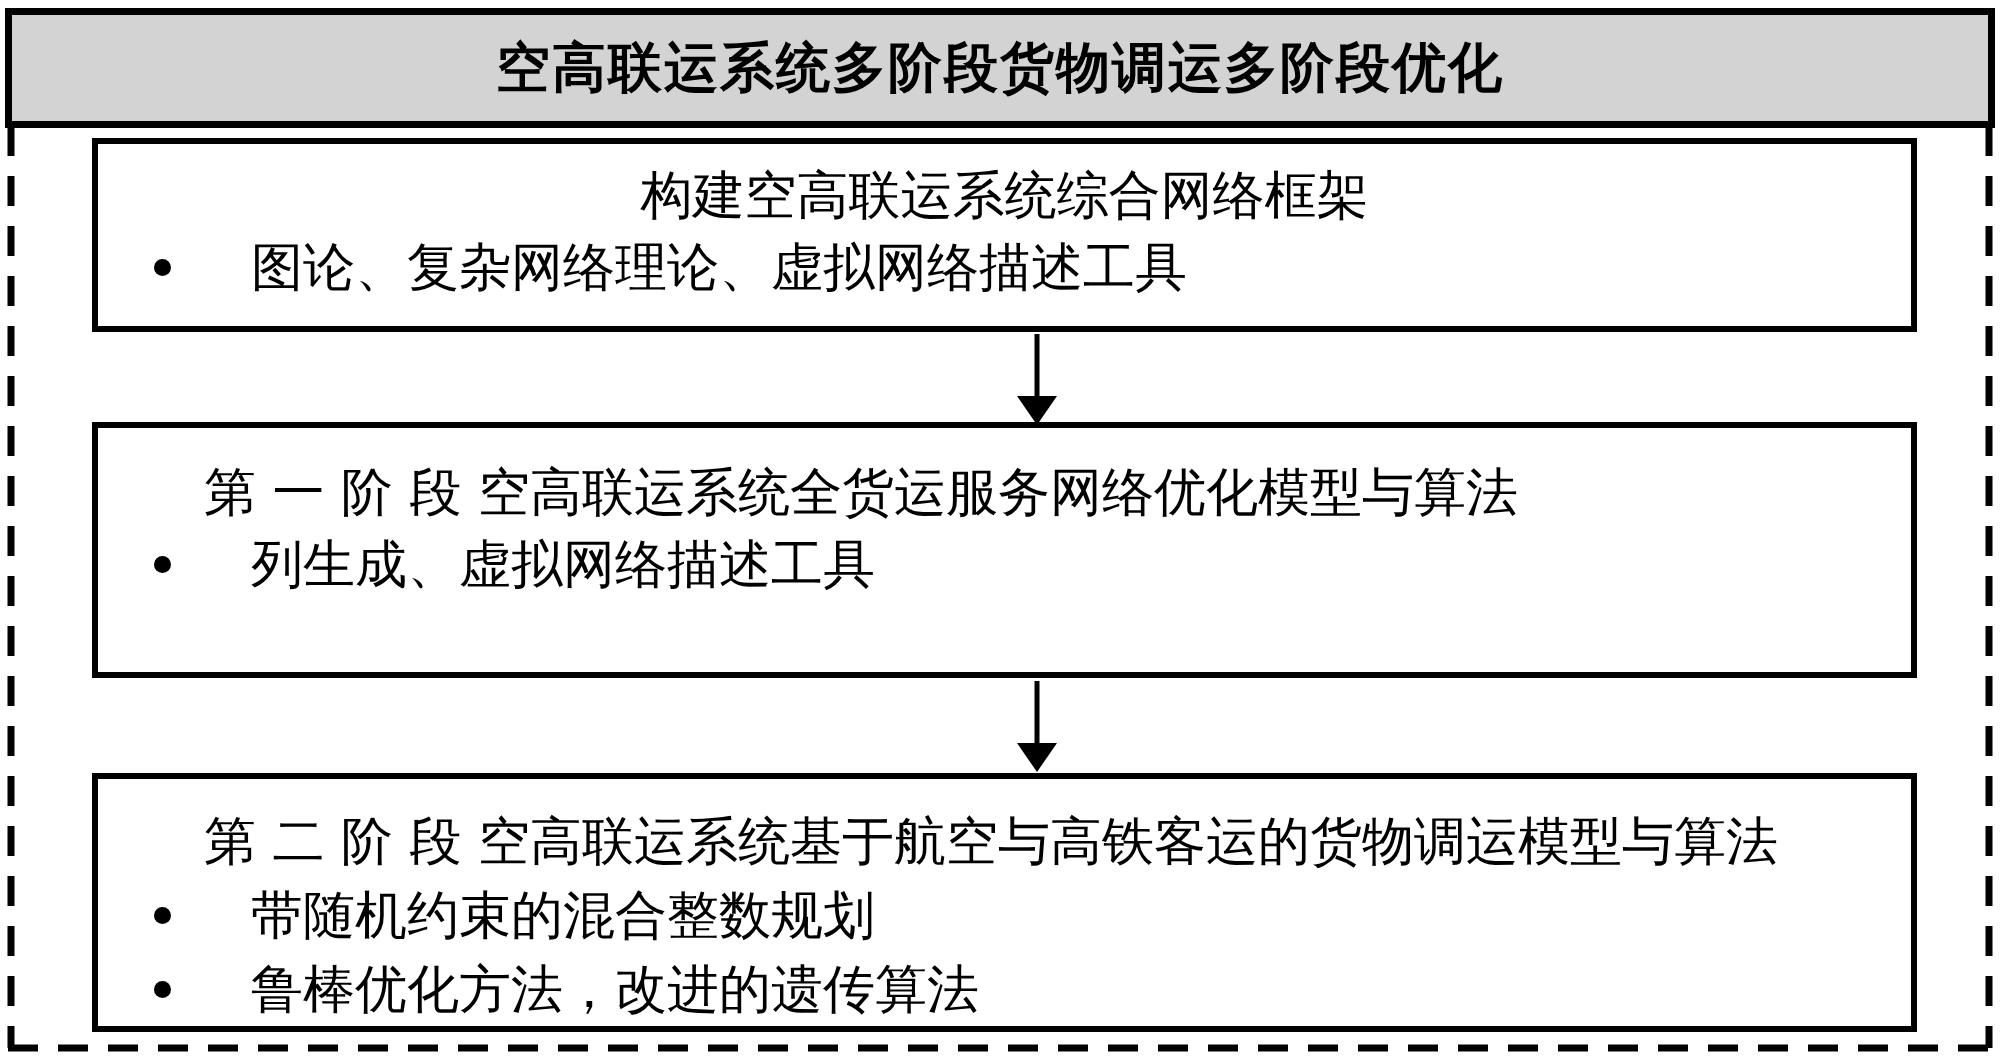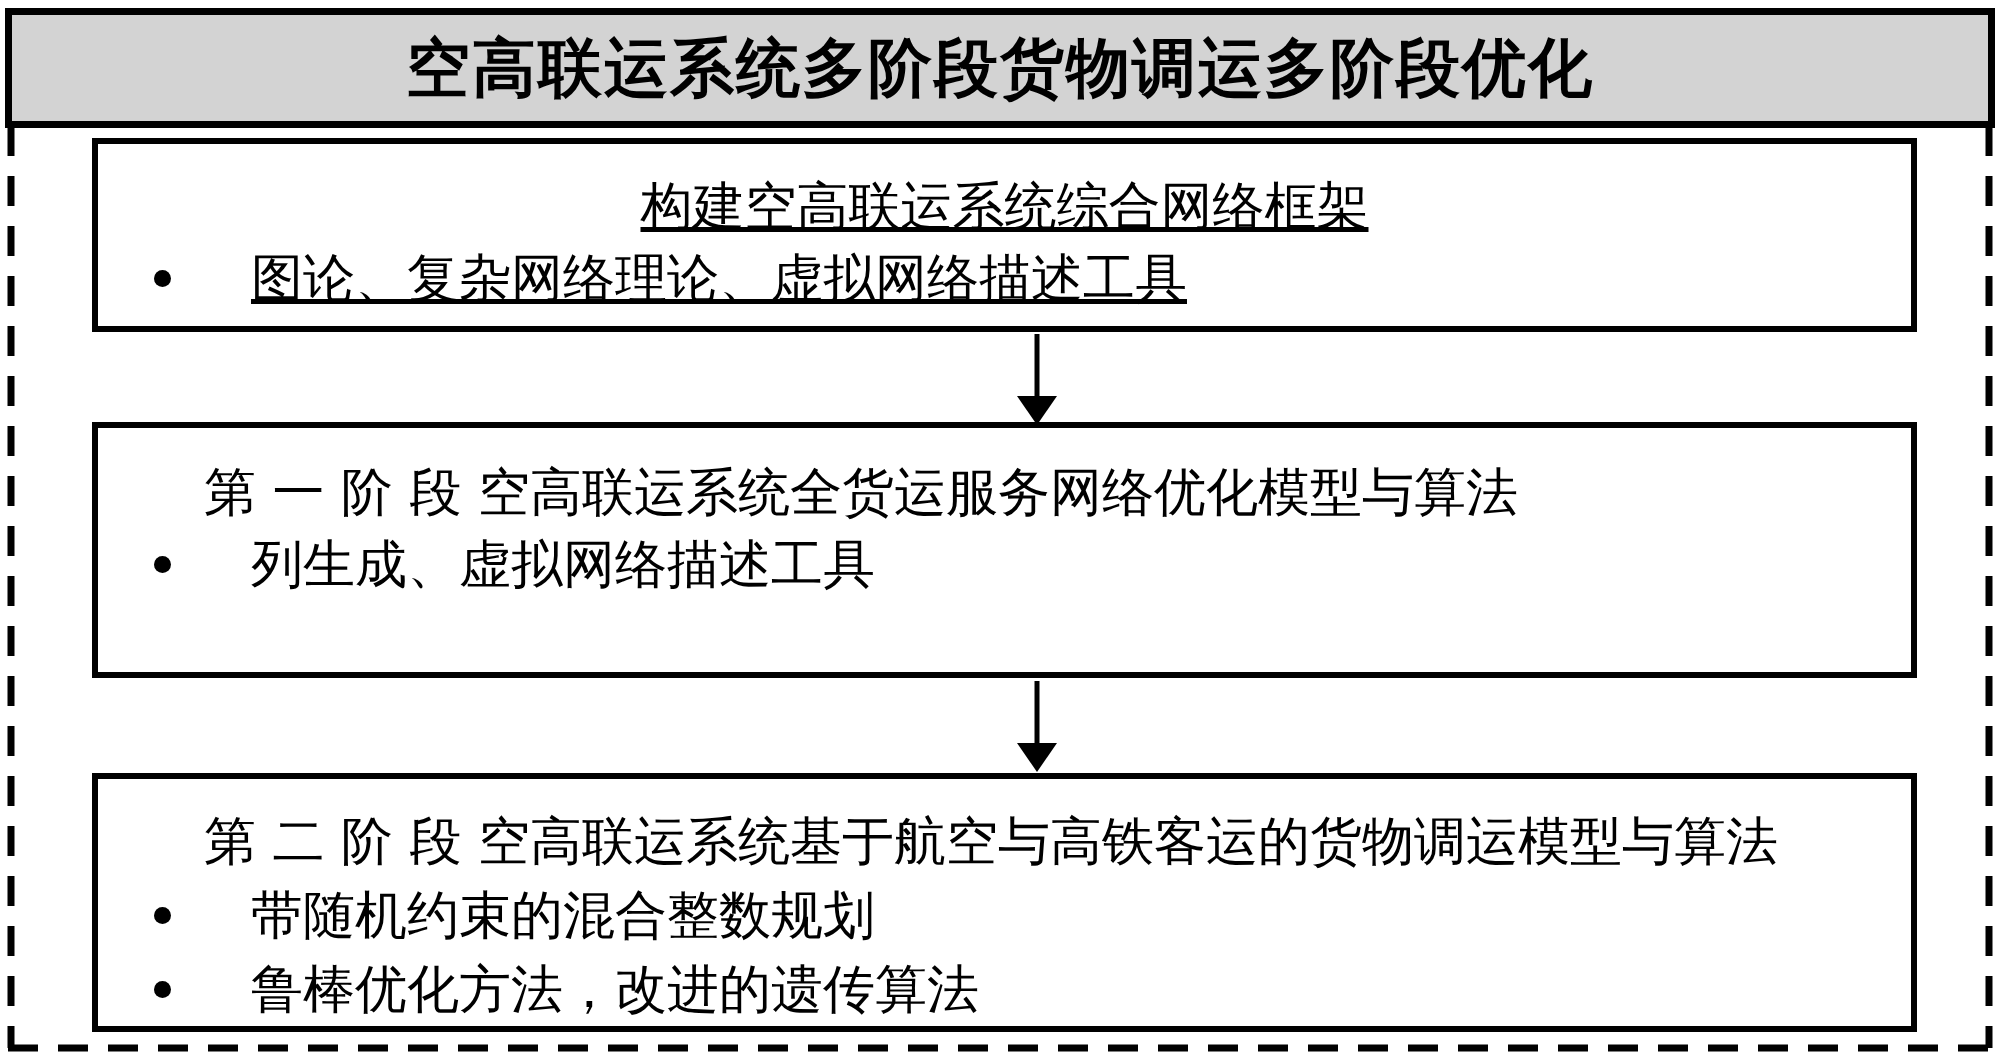--- a/index.html
+++ b/index.html
@@ -10,26 +10,26 @@
     overflow:hidden;
     font-family:"DejaVu Serif","Liberation Serif",serif;
     color:#000;
   }
   .layer{position:absolute;left:0;top:0;width:2000px;height:1064px;}
   .title-bar{
     position:absolute;left:5px;top:8px;width:1990px;height:120px;
     box-sizing:border-box;background:#d3d3d3;border:7px solid #000;
     display:flex;align-items:center;justify-content:center;
   }
-  .title-text{font-size:64px;font-weight:bold;letter-spacing:2px;}
+  .title-text{font-size:54px;font-weight:bold;letter-spacing:2px;}
   .fbox{
     position:absolute;left:92px;width:1825px;
     box-sizing:border-box;background:#ffffff;border:6px solid #000;
   }
-  #box1{top:138px;height:194px;padding-top:26px;text-decoration:underline;}
+  #box1{top:138px;height:194px;padding-top:15px;}
   #box2{top:422px;height:256px;padding-top:28px;}
   #box3{top:773px;height:259px;padding-top:25px;}
   .row{height:72px;display:flex;align-items:center;font-size:52px;line-height:1;}
   #box3 .row{height:74px;}
   .row.center{justify-content:center;}
   .row.heading-left{padding-left:106px;}
   .dot{width:17px;height:17px;border-radius:50%;background:#000;margin-left:56px;flex:none;}
   .bullet-text{margin-left:80px;white-space:nowrap;}
 </style>
 </head>

